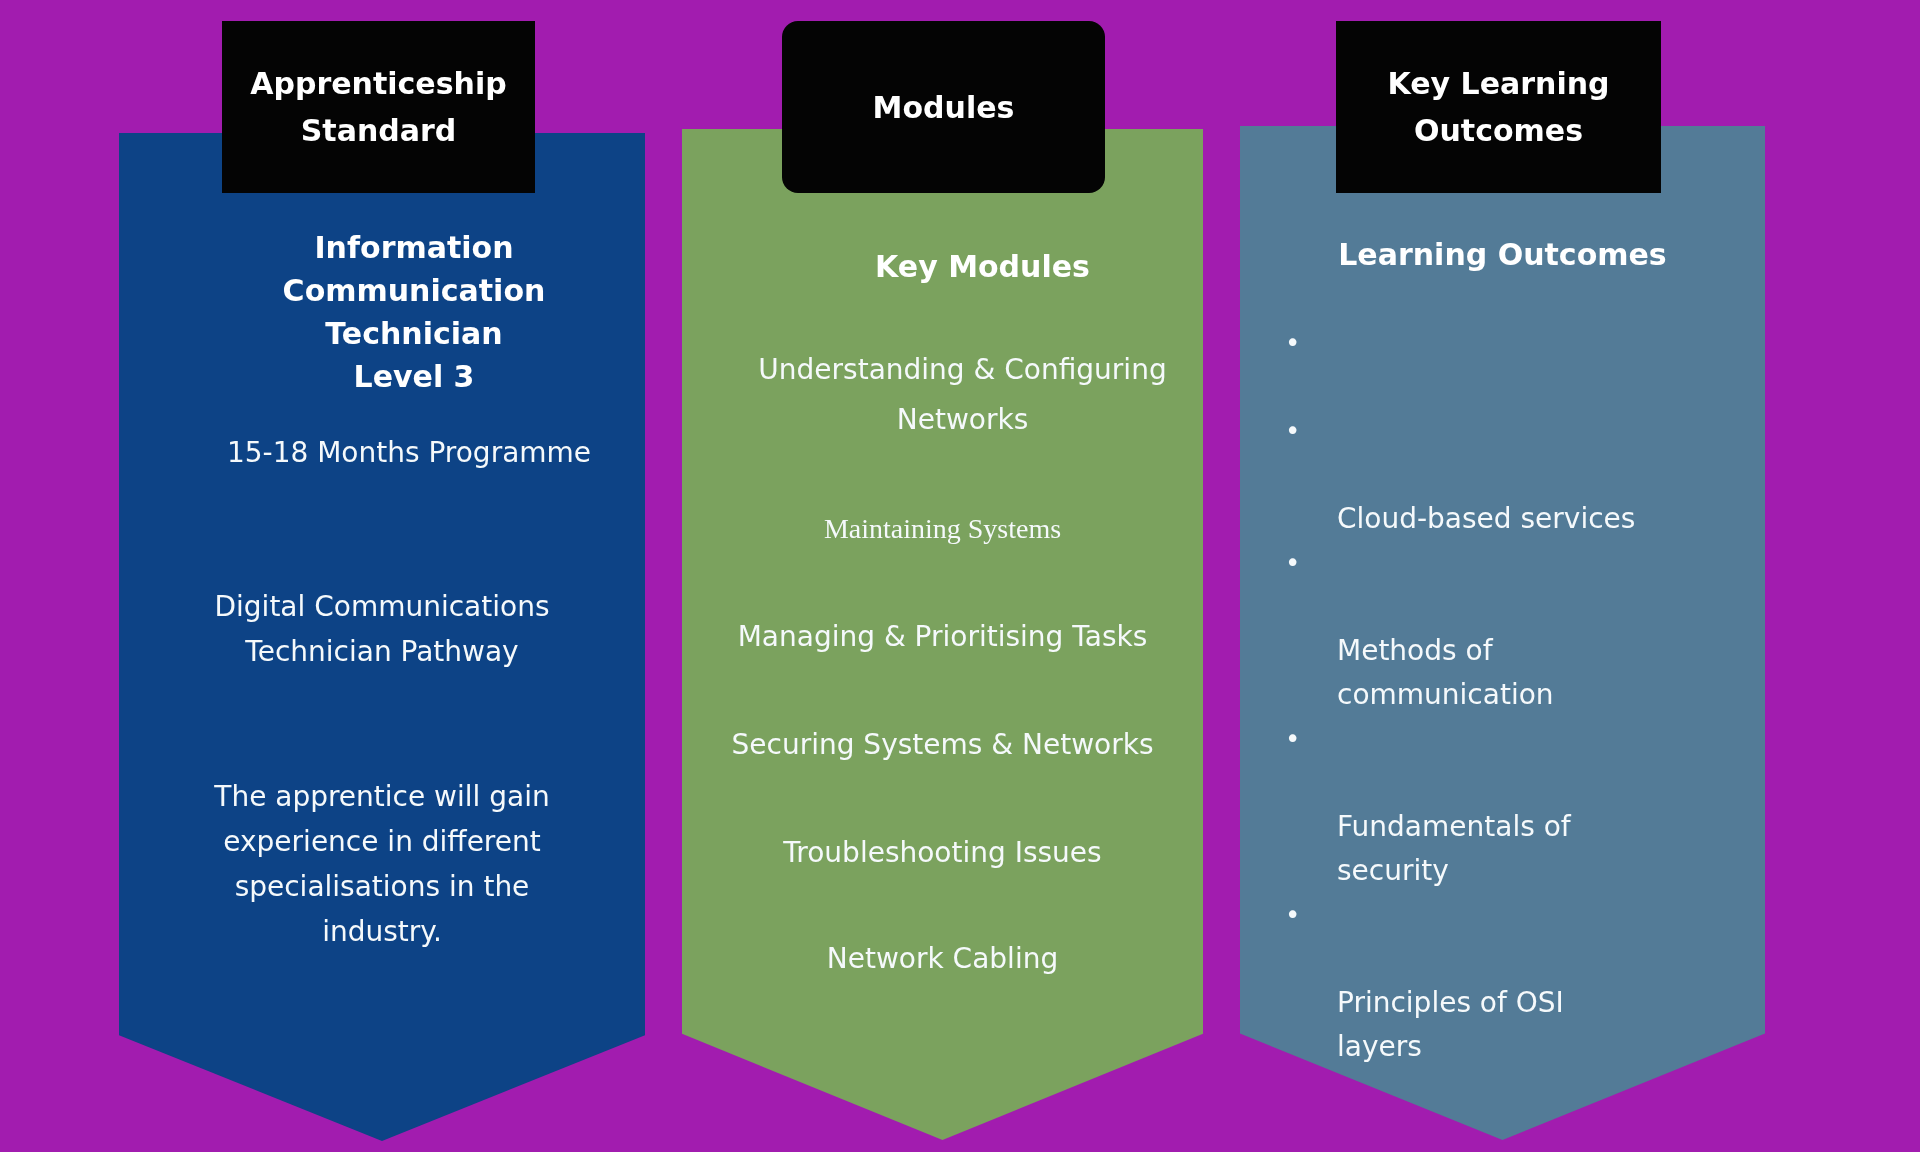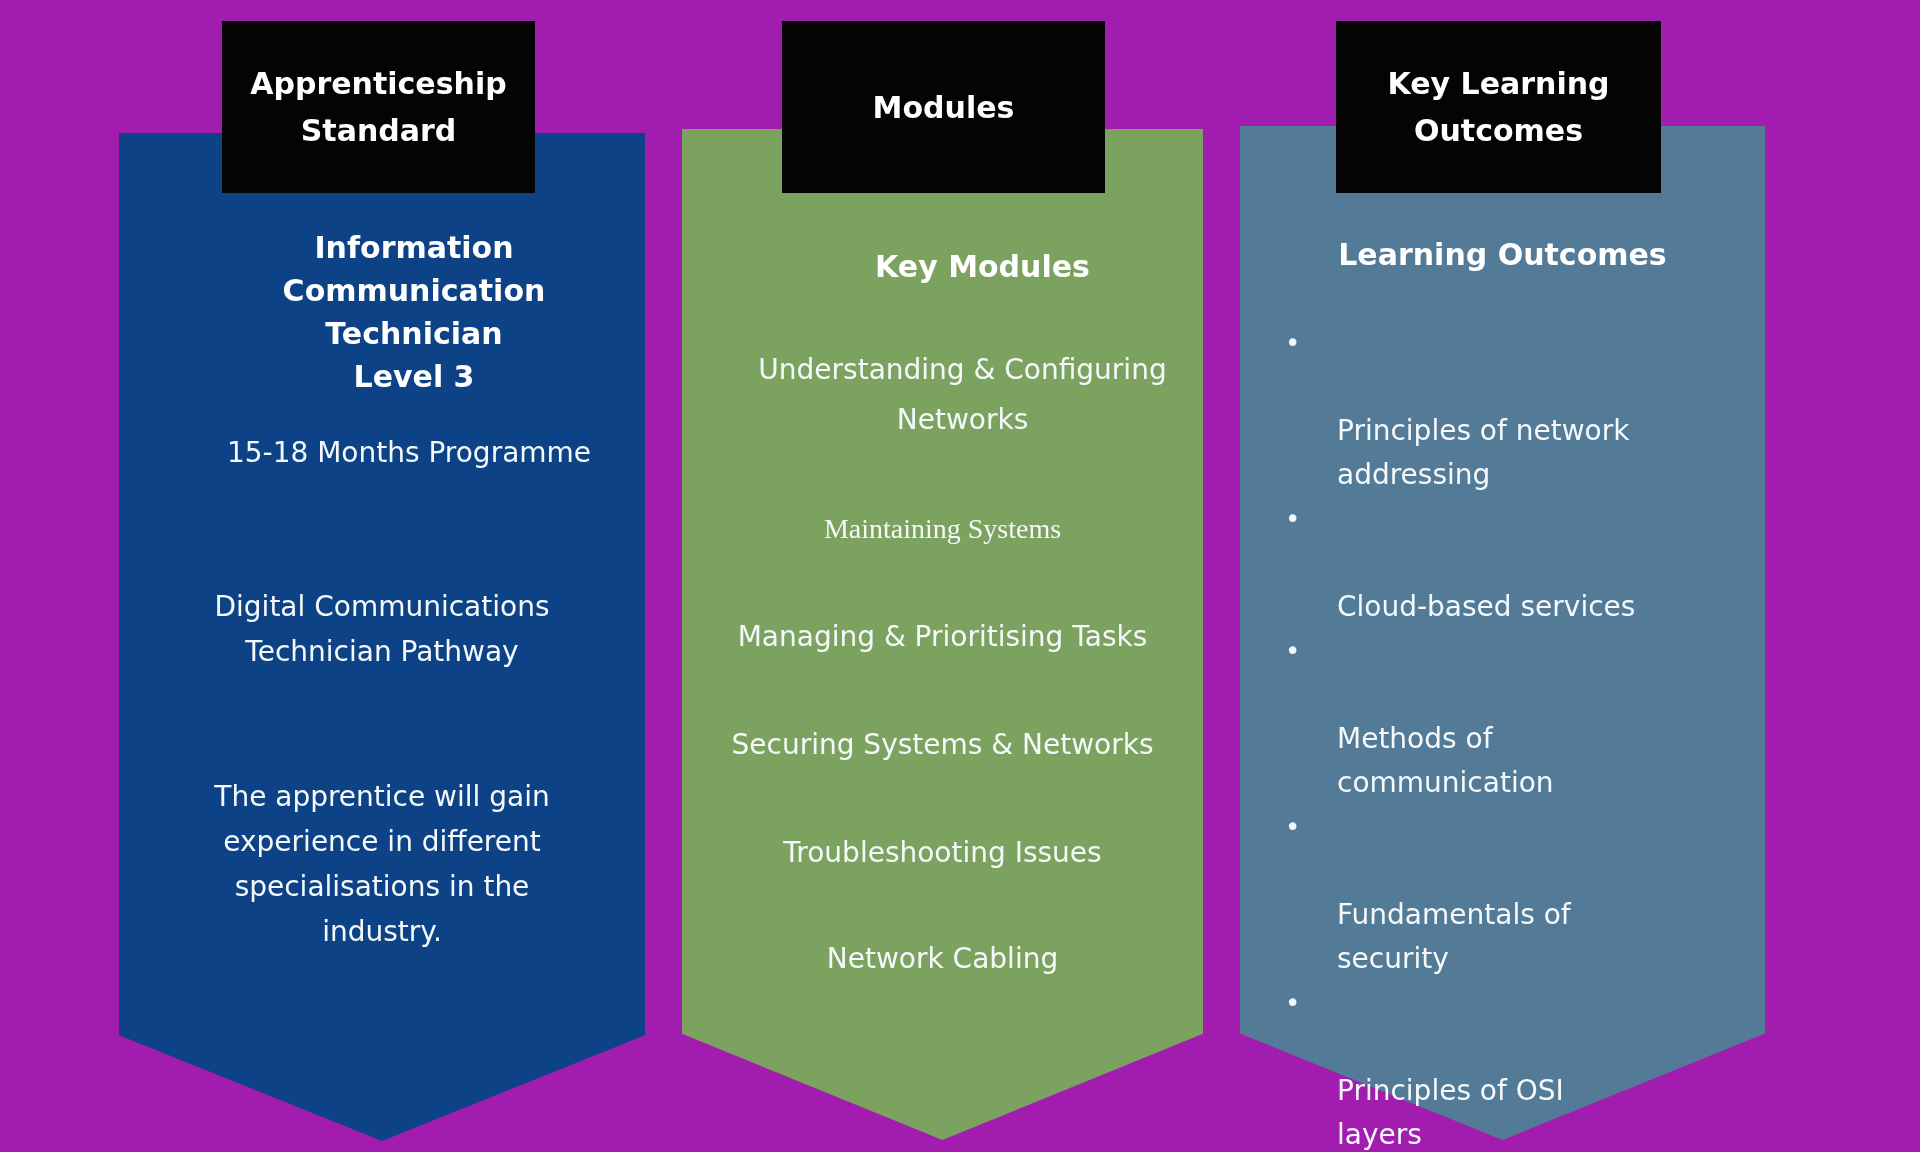--- a/index.html
+++ b/index.html
@@ -34,21 +34,21 @@
     display: flex;
     align-items: center;
     justify-content: center;
     text-align: center;
     font-weight: bold;
     font-size: 30px;
     line-height: 47px;
     white-space: pre-line;
   }
   .hbox.h1 { left: 222px; width: 313px; }
-  .hbox.h2 { left: 782px; width: 323px; }
+  .hbox.h2 { left: 782px; width: 323px; border-radius: 16px; }
   .hbox.h3 { left: 1336px; width: 325px; }
 
   
   .tblock {
     position: absolute;
     text-align: center;
     color: #f5f9fb;
     white-space: pre-line;
     font-size: 28px;
     line-height: 45px;
@@ -148,22 +148,20 @@
   <div class="tblock c2 m2">Maintaining Systems</div>
   <div class="tblock c2 m3">Managing &amp; Prioritising Tasks</div>
   <div class="tblock c2 m4">Securing Systems &amp; Networks</div>
   <div class="tblock c2 m5">Troubleshooting Issues</div>
   <div class="tblock c2 m6">Network Cabling</div>
 
   <div class="c3heading">Learning Outcomes</div>
   <ul class="outcomes">
     <li>
       <span class="marker">•</span>
-      <span>Principles of network
-addressing</span>
     </li>
     <li>
       <span class="marker">•</span>
       <span>Cloud-based services</span>
     </li>
     <li>
       <span class="marker">•</span>
       <span>Methods of
 communication</span>
     </li>

